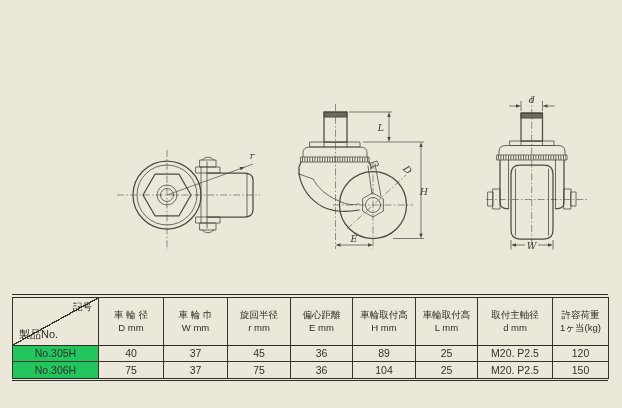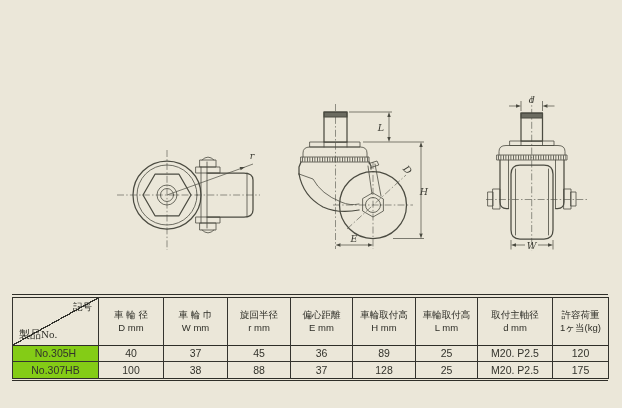--- a/index.html
+++ b/index.html
@@ -24,22 +24,22 @@
   table.spec{width:100%;border-collapse:collapse;table-layout:fixed;
              border-top:0.8px solid #2e2e28;border-bottom:0.8px solid #2e2e28;}
   .spec th,.spec td{border-left:0.9px solid #34342e;border-right:0.9px solid #34342e;overflow:hidden;}
   .spec thead tr{border-bottom:1.7px solid #2e2e28;}
   .spec tbody tr{border-bottom:0.9px solid #34342e;}
   .spec tbody tr:last-child{border-bottom:none;}
   .spec th{font-weight:normal;font-size:9.5px;height:33px;vertical-align:middle;padding:7px 0;}
   .spec th .l1{display:block;text-align:center;line-height:13px;}
   .spec th .l2{display:block;text-align:center;line-height:13px;}
   .spec td{text-align:center;font-size:10.5px;height:15.5px;padding:0;color:#33332c;}
-  td.pn{background:#84cc16;margin-left:8px;}
-  th.corner{position:relative;padding:0;font-family:Liberation Serif, serif;}
+  td.pn{background:#22c55e;margin-left:8px;}
+  th.corner{position:relative;padding:0;}
   .diag{position:absolute;left:0;top:0;right:0;bottom:0;
         background:linear-gradient(to bottom right,rgba(0,0,0,0) 49.2%,#34342e 49.2%,#34342e 50.8%,rgba(0,0,0,0) 50.8%);}
   .ctr{position:absolute;top:3px;right:6px;font-size:9.5px;}
   .cbl{position:absolute;bottom:3px;left:6px;font-size:11px;}
 </style>
 </head>
 <body>
 
 <div class="page">
 
@@ -240,26 +240,26 @@
           <td>40</td>
           <td>37</td>
           <td>45</td>
           <td>36</td>
           <td>89</td>
           <td>25</td>
           <td>M20. P2.5</td>
           <td>120</td>
         </tr>
         <tr>
-          <td class="pn">No.307HB</td>
-          <td>100</td>
-          <td>38</td>
-          <td>88</td>
+          <td class="pn">No.306H</td>
+          <td>75</td>
           <td>37</td>
-          <td>128</td>
+          <td>75</td>
+          <td>36</td>
+          <td>104</td>
           <td>25</td>
           <td>M20. P2.5</td>
-          <td>175</td>
+          <td>150</td>
         </tr>
       </tbody>
     </table>
   </div>
 </div>
 
 </body></html>

